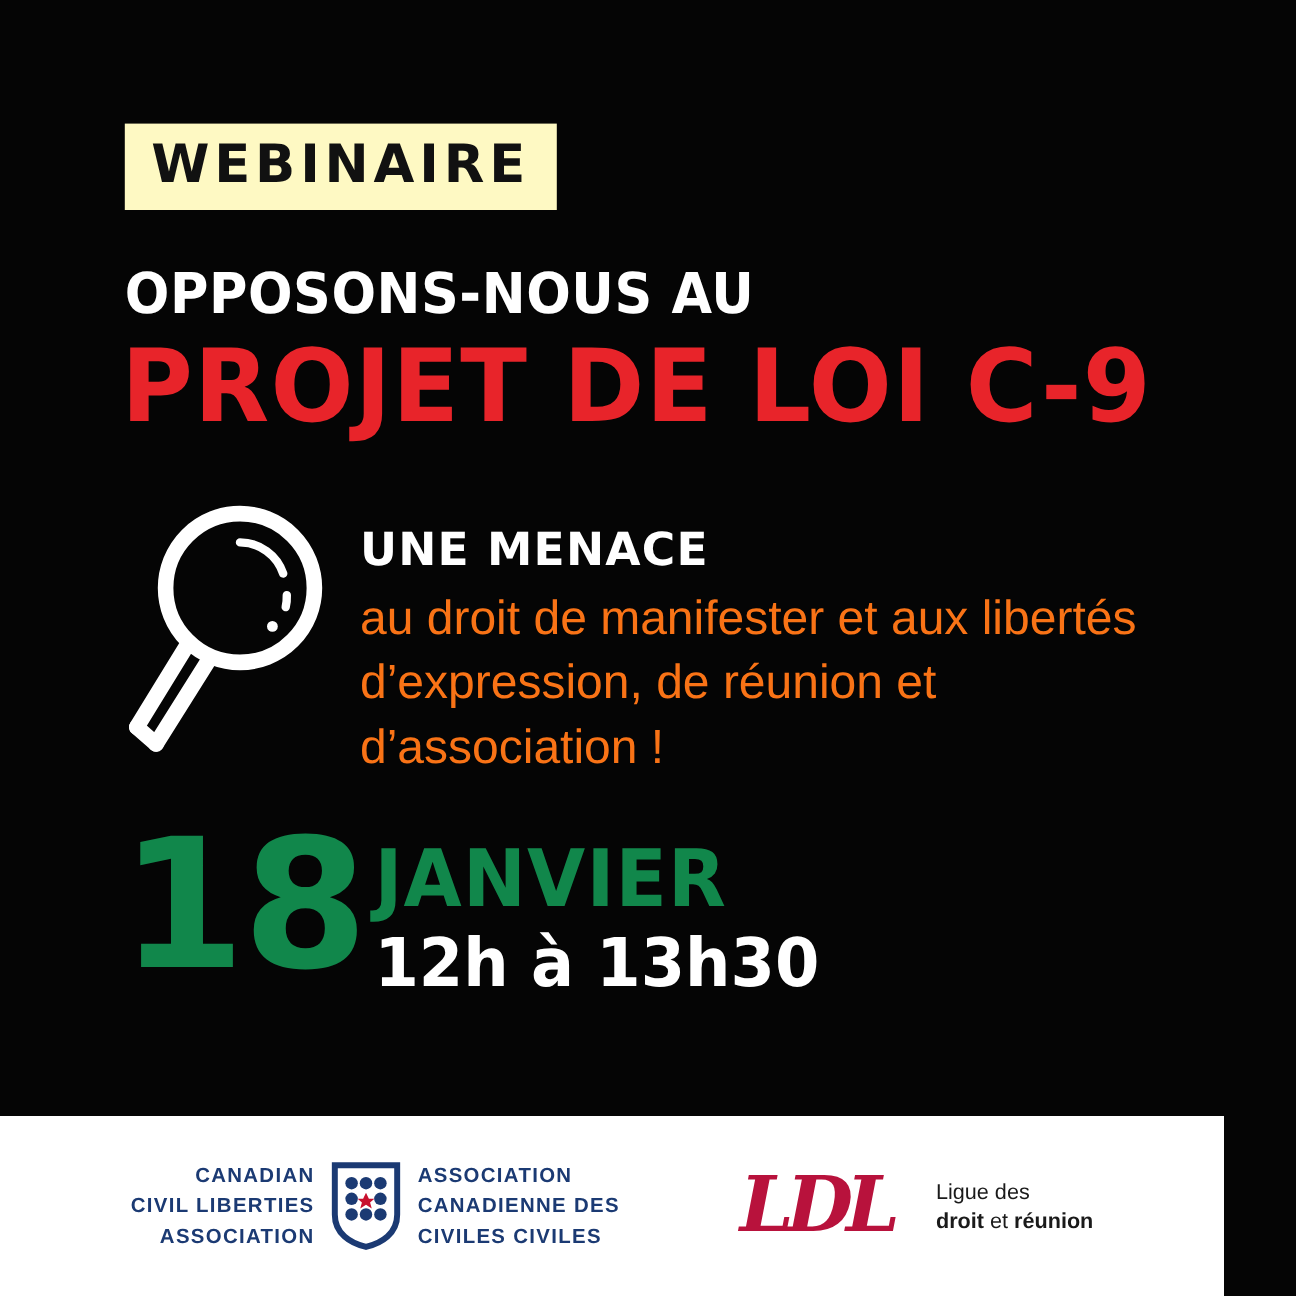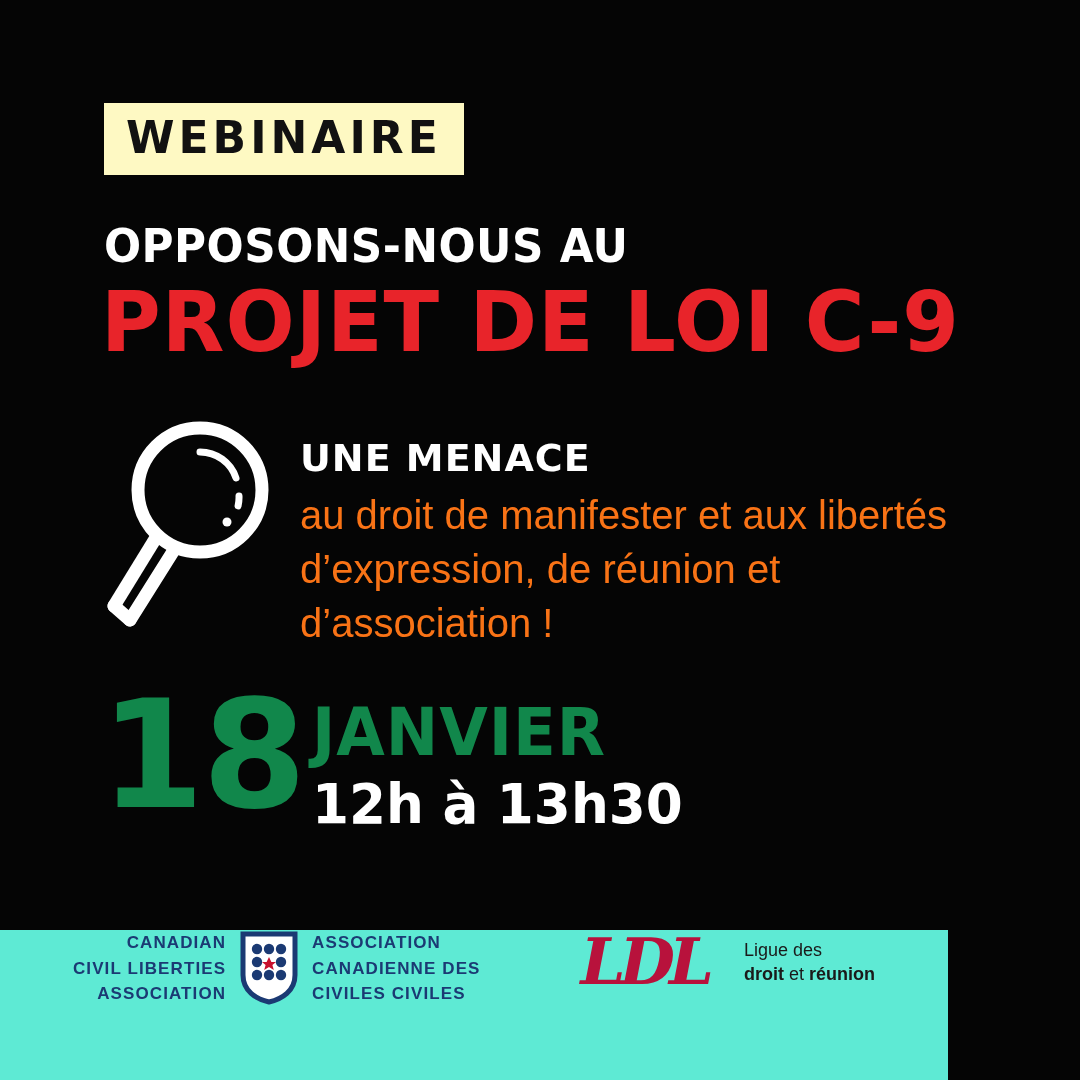--- a/index.html
+++ b/index.html
@@ -140,25 +140,25 @@
     line-height: 1;
     transform: scaleX(0.95);
     transform-origin: left top;
   }
 
   
   .footer {
     position: absolute;
     left: 0;
     bottom: 0;
-    width: 948px;
+    width: 1020px;
     height: 150px;
-    background: #5eead4;
+    background: #ffffff;
     display: flex;
-    align-items: flex-start;
+    align-items: center;
     justify-content: center;
     gap: 100px;
   }
   .ccla-logo {
     display: flex;
     align-items: center;
     gap: 14px;
   }
   .ccla-en, .ccla-fr {
     font-family: "Liberation Sans", sans-serif;

